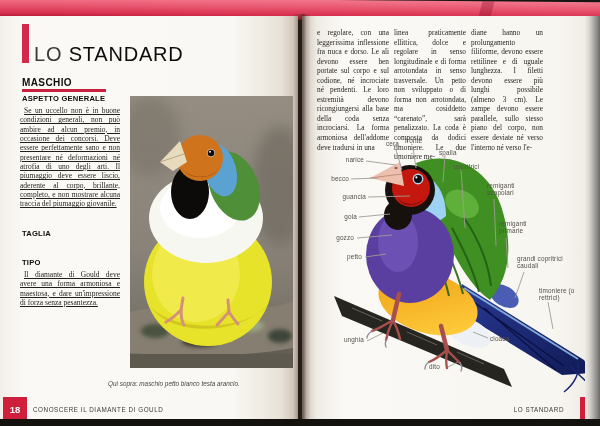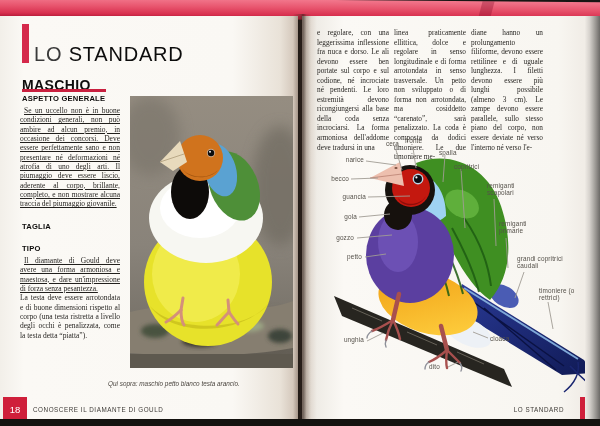--- a/index.html
+++ b/index.html
@@ -17,30 +17,30 @@
     background:linear-gradient(to right,rgba(60,40,30,0) 0%,rgba(62,42,32,.45) 45%,rgba(40,26,20,.6) 55%,rgba(62,42,32,.18) 75%,rgba(60,40,30,0) 100%);}
   .edge-stack{position:absolute;left:585px;top:16px;width:15px;height:404px;z-index:3;
     background:linear-gradient(to right,#efebe5 0%,#d6d2cd 30%,#b2afaa 55%,#8f8c88 78%,#6b6966 100%);}
   .bottom-strip{position:absolute;left:0;top:419px;width:600px;height:7px;background:#14120f;z-index:4;}
 
   
   .red-bar{position:absolute;left:22px;top:8px;width:7px;height:39px;background:#d5294b;}
   .title{position:absolute;left:34px;top:27px;font-size:20px;letter-spacing:.8px;color:#1a1a1a;white-space:nowrap;}
   .title .lt{font-weight:400;color:#3a3a3a;}
   .title .bd{font-weight:400;color:#0c0c0c;}
-  .maschio{position:absolute;left:22px;top:61px;font-size:14px;font-weight:700;letter-spacing:.4px;color:#0e0d0c;}
+  .maschio{position:absolute;left:22px;top:61px;font-size:10px;font-weight:700;letter-spacing:.4px;color:#0e0d0c;}
   .maschio-rule{position:absolute;left:22px;top:73px;width:84px;height:2.5px;background:#c9203f;}
   .lcol{position:absolute;left:20px;top:79px;width:100px;}
   .sec-h{font:bold 7.6px/1.1 "Liberation Sans",sans-serif;letter-spacing:.2px;color:#0d0c0b;margin:0 0 2.5px 2px;}
-  .sec-h.sp{margin-top:14px;}
+  .sec-h.sp{margin-top:21px;}
   .byt{font:7.5px/9.35px "Liberation Serif",serif;text-align:justify;color:#211f1c;margin:0;}
   .byt.ind{text-indent:4px;text-decoration:underline;}
   .photo-wrap{position:absolute;left:130px;top:80px;width:163px;height:272px;}
   .caption{position:absolute;left:108px;top:364px;width:180px;font:italic 6.4px/1.2 "Liberation Sans",sans-serif;color:#4a453f;}
-  .foot-num{position:absolute;width:24px;height:24px;background:#cf1f3a;color:#fff;font-weight:400;font-size:9.5px;display:flex;align-items:center;justify-content:center;top:381px;z-index:5;}
+  .foot-num{position:absolute;width:24px;height:24px;background:#cf1f3a;color:#fff;font-weight:700;font-size:9.5px;display:flex;align-items:center;justify-content:center;top:381px;z-index:5;}
   .fn-left{left:3px;}
   .fn-right{left:278px;}
   .foot-txt{position:absolute;top:390px;font-size:6.3px;letter-spacing:.55px;color:#3d3a36;z-index:5;}
   .ft-left{left:33px;}
   .ft-right{right:36px;text-align:right;}
 
   
   .cols{position:absolute;left:15px;top:12px;width:226px;display:flex;gap:5px;}
   .cols p{flex:1;font:7.3px/9.55px "Liberation Serif",serif;text-align:justify;color:#211f1c;margin:0;}
   
@@ -66,21 +66,20 @@
     </div>
     <div class="maschio">MASCHIO</div>
     <div class="maschio-rule"></div>
 
     <div class="lcol">
       <div class="sec-h">ASPETTO GENERALE</div>
       <p class="byt ind">Se un uccello non è in buone condizioni generali, non può ambire ad alcun premio, in occasione dei concorsi. Deve essere perfettamente sano e non presentare né deformazioni né atrofia di uno degli arti. Il piumaggio deve essere liscio, aderente al corpo, brillante, completo, e non mostrare alcuna traccia del piumaggio giovanile.</p>
       <div class="sec-h sp">TAGLIA</div>
       <div class="sec-h sp">TIPO</div>
       <p class="byt ind">Il diamante di Gould deve avere una forma armoniosa e maestosa, e dare un'impressione di forza senza pesantezza.</p>
-      <p class="byt">La testa deve essere arrotondata e di buone dimensioni rispetto al corpo (una testa ristretta a livello degli occhi è penalizzata, come la testa detta “piatta”).</p>
     </div>
 
     <div class="photo-wrap">
       <svg width="163" height="272" viewBox="0 0 163 272">
         <defs>
           <linearGradient id="bg" x1="0" y1="0" x2="0" y2="1">
             <stop offset="0" stop-color="#958d81"></stop>
               <stop offset=".55" stop-color="#89837a"></stop>
               <stop offset="1" stop-color="#6e6960"></stop>
           </linearGradient>

